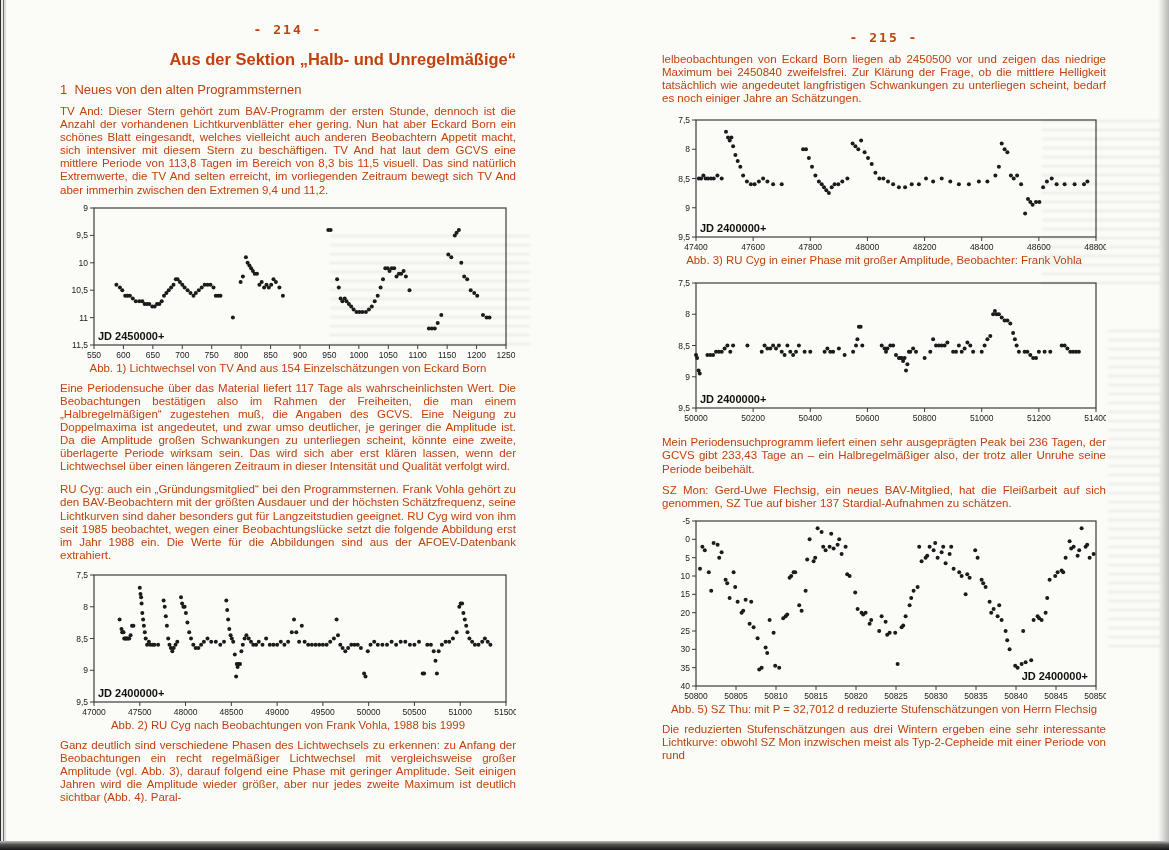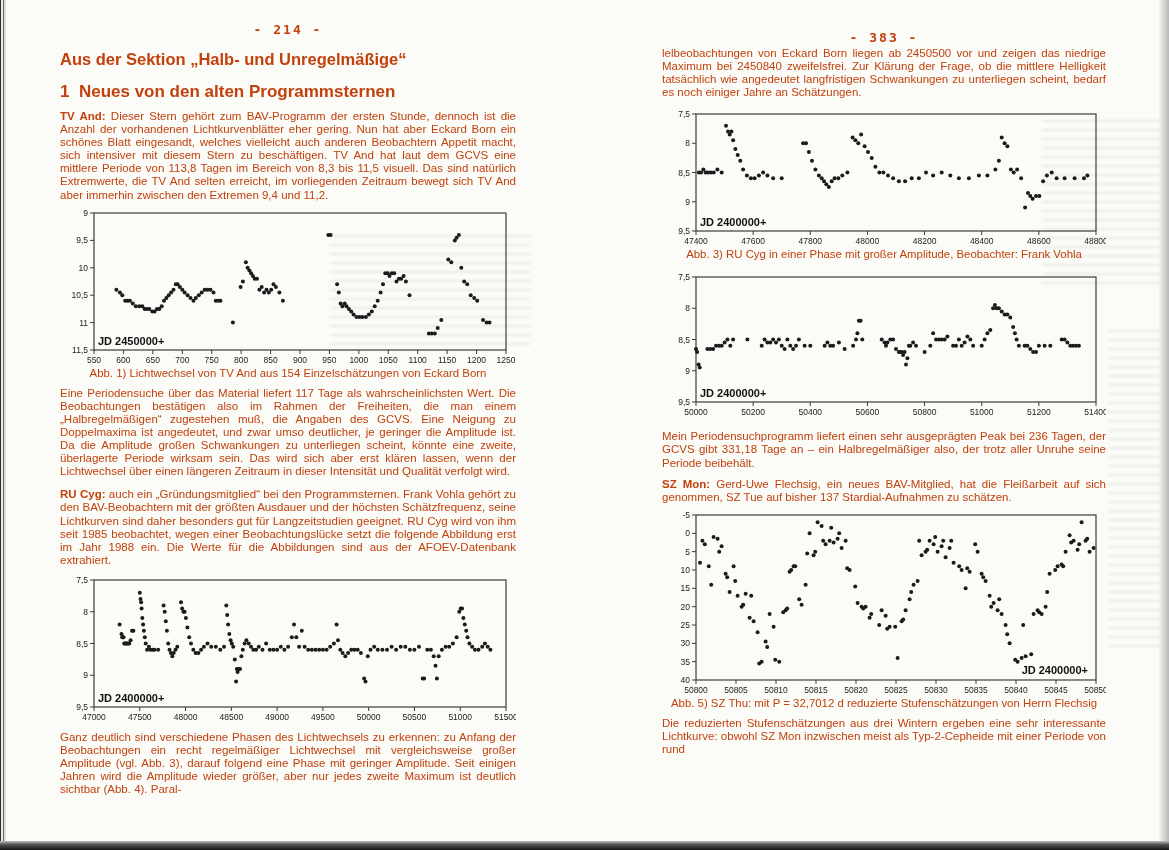--- a/index.html
+++ b/index.html
@@ -4,24 +4,24 @@
 <style>
   *{margin:0;padding:0;box-sizing:border-box}
   body{background:#cfcfcf}
   .scan{position:relative;width:1169px;height:850px;margin:0 auto;background:#fbfbf8;
         overflow:hidden;font-family:"Liberation Sans",sans-serif;color:#c2410c}
   .page{position:absolute;top:0}
   .page-left{left:60px;width:456px;padding-top:22px}
   .page-right{left:662px;width:444px;padding-top:30px}
   .pn{text-align:center;font-family:"DejaVu Sans Mono",monospace;font-weight:bold;
       font-size:13px;letter-spacing:2px}
-  .title{text-align:left;font-size:16.5px;font-weight:bold;margin-top:13px}
-  .sec{font-size:17px;font-weight:bold;margin-top:13px}
+  .title{text-align:right;font-size:16.5px;font-weight:bold;margin-top:13px}
+  .sec{font-size:13px;font-weight:normal;margin-top:13px}
   p.body{font-size:11.5px;line-height:13.1px;text-align:justify;margin-top:8px}
-  p.body b{font-weight:bold}
+  p.body b{font-weight:normal}
   .chart{width:100%;margin-top:6px}
   .cap{font-size:11.4px;text-align:center;margin-top:1px}
   
   .edge-left{position:absolute;left:0;top:0;bottom:7px;width:9px;
     background:linear-gradient(90deg,#2e2e2e 0 1.5px,#e9e9e6 1.5px 3px,#6b6b6b 3px 4.5px,#dcdcd8 4.5px 6px,rgba(0,0,0,0) 6px)}
   .edge-bottom{position:absolute;left:0;right:0;bottom:0;height:9px;
     background:linear-gradient(180deg,#bdbdbb 0,#515151 40%,#151515 100%)}
   .edge-right{position:absolute;right:0;top:0;bottom:7px;width:11px;
     background:linear-gradient(270deg,rgba(80,80,80,.40),rgba(0,0,0,0))}
   .ghost{position:absolute;background:repeating-linear-gradient(180deg,rgba(70,70,70,.09) 0 2px,transparent 2px 9px);
@@ -380,26 +380,27 @@
           <circle cx="409.4" cy="68.5" r="2" fill="#1b1b1b"></circle>
           <circle cx="412.1" cy="71.7" r="2" fill="#1b1b1b"></circle>
           <circle cx="414.9" cy="74.8" r="2" fill="#1b1b1b"></circle>
           <circle cx="418.5" cy="74.8" r="2" fill="#1b1b1b"></circle>
           <circle cx="422.2" cy="71.7" r="2" fill="#1b1b1b"></circle>
           <circle cx="424.9" cy="68.5" r="2" fill="#1b1b1b"></circle>
           <circle cx="427.7" cy="71.7" r="2" fill="#1b1b1b"></circle>
           <circle cx="430.4" cy="74.8" r="2" fill="#1b1b1b"></circle>
           <text x="38" y="127" font-size="11" font-weight="bold" fill="#111">JD 2400000+</text>
         </svg></div>
+    <div class="cap">Abb. 2)  RU Cyg nach Beobachtungen von Frank Vohla, 1988 bis 1999</div>
     <p class="body">Ganz deutlich sind verschiedene Phasen des Lichtwechsels zu erkennen: zu Anfang der Beobachtungen ein recht regelmäßiger Lichtwechsel mit vergleichsweise großer Amplitude (vgl. Abb. 3), darauf folgend eine Phase mit geringer Amplitude. Seit einigen Jahren wird die Amplitude wieder größer, aber nur jedes zweite Maximum ist deutlich sichtbar (Abb. 4). Paral-</p>
   </div>
 
   <div class="page page-right">
-    <div class="pn">- 383 -</div>
-    <p class="body" style="margin-top:2px">lelbeobachtungen von Eckard Born liegen ab 2450500 vor und zeigen das niedrige Maximum bei 2450840 zweifelsfrei. Zur Klärung der Frage, ob die mittlere Helligkeit tatsächlich wie angedeutet langfristigen Schwankungen zu unterliegen scheint, bedarf es noch einiger Jahre an Schätzungen.</p>
+    <div class="pn">- 215 -</div>
+    <p class="body" style="margin-top:8px">lelbeobachtungen von Eckard Born liegen ab 2450500 vor und zeigen das niedrige Maximum bei 2450840 zweifelsfrei. Zur Klärung der Frage, ob die mittlere Helligkeit tatsächlich wie angedeutet langfristigen Schwankungen zu unterliegen scheint, bedarf es noch einiger Jahre an Schätzungen.</p>
     <div class="chart" style="height:138px;margin-top:10px"><svg xmlns="http://www.w3.org/2000/svg" width="444" height="138" font-family="Liberation Sans, sans-serif">
           <rect x="34" y="5" width="400" height="117" fill="none" stroke="#3c3c3c" stroke-width="1.2"></rect>
           <line x1="30" y1="5" x2="34" y2="5" stroke="#3c3c3c"></line>
           <text x="28" y="8" font-size="8.5" text-anchor="end" fill="#222">7,5</text>
           <line x1="30" y1="34.25" x2="34" y2="34.25" stroke="#3c3c3c"></line>
           <text x="28" y="37.25" font-size="8.5" text-anchor="end" fill="#222">8</text>
           <line x1="30" y1="63.5" x2="34" y2="63.5" stroke="#3c3c3c"></line>
           <text x="28" y="66.5" font-size="8.5" text-anchor="end" fill="#222">8,5</text>
           <line x1="30" y1="92.75" x2="34" y2="92.75" stroke="#3c3c3c"></line>
           <text x="28" y="95.75" font-size="8.5" text-anchor="end" fill="#222">9</text>
@@ -643,21 +644,21 @@
           <circle cx="388.3" cy="73.7" r="2" fill="#1b1b1b"></circle>
           <circle cx="399.7" cy="67.5" r="2" fill="#1b1b1b"></circle>
           <circle cx="402.6" cy="67.5" r="2" fill="#1b1b1b"></circle>
           <circle cx="405.4" cy="70.6" r="2" fill="#1b1b1b"></circle>
           <circle cx="408.3" cy="73.7" r="2" fill="#1b1b1b"></circle>
           <circle cx="411.1" cy="73.7" r="2" fill="#1b1b1b"></circle>
           <circle cx="414.0" cy="73.7" r="2" fill="#1b1b1b"></circle>
           <circle cx="416.9" cy="73.7" r="2" fill="#1b1b1b"></circle>
           <text x="38" y="125" font-size="11" font-weight="bold" fill="#111">JD 2400000+</text>
         </svg></div>
-    <p class="body" style="margin-top:12px">Mein Periodensuchprogramm liefert einen sehr ausgeprägten Peak bei 236 Tagen, der GCVS gibt 331,18 Tage an – ein Halbregelmäßiger also, der trotz aller Unruhe seine Periode beibehält.</p>
+    <p class="body" style="margin-top:12px">Mein Periodensuchprogramm liefert einen sehr ausgeprägten Peak bei 236 Tagen, der GCVS gibt 233,43 Tage an – ein Halbregelmäßiger also, der trotz aller Unruhe seine Periode beibehält.</p>
     <p class="body"><b>SZ Mon:</b> <span>Gerd-Uwe Flechsig, ein neues BAV-Mitglied, hat die Fleißarbeit auf sich genommen, SZ Tue auf bisher 137 Stardial-Aufnahmen zu schätzen.</span></p>
     <div class="chart" style="height:186px;margin-top:6px"><svg xmlns="http://www.w3.org/2000/svg" width="444" height="186" font-family="Liberation Sans, sans-serif">
           <rect x="34" y="5" width="400" height="165" fill="none" stroke="#3c3c3c" stroke-width="1.2"></rect>
           <line x1="30" y1="5" x2="34" y2="5" stroke="#3c3c3c"></line>
           <text x="28" y="8" font-size="8.5" text-anchor="end" fill="#222">-5</text>
           <line x1="30" y1="23.333333333333332" x2="34" y2="23.333333333333332" stroke="#3c3c3c"></line>
           <text x="28" y="26.333333333333332" font-size="8.5" text-anchor="end" fill="#222">0</text>
           <line x1="30" y1="41.666666666666664" x2="34" y2="41.666666666666664" stroke="#3c3c3c"></line>
           <text x="28" y="44.666666666666664" font-size="8.5" text-anchor="end" fill="#222">5</text>
           <line x1="30" y1="60" x2="34" y2="60" stroke="#3c3c3c"></line>

